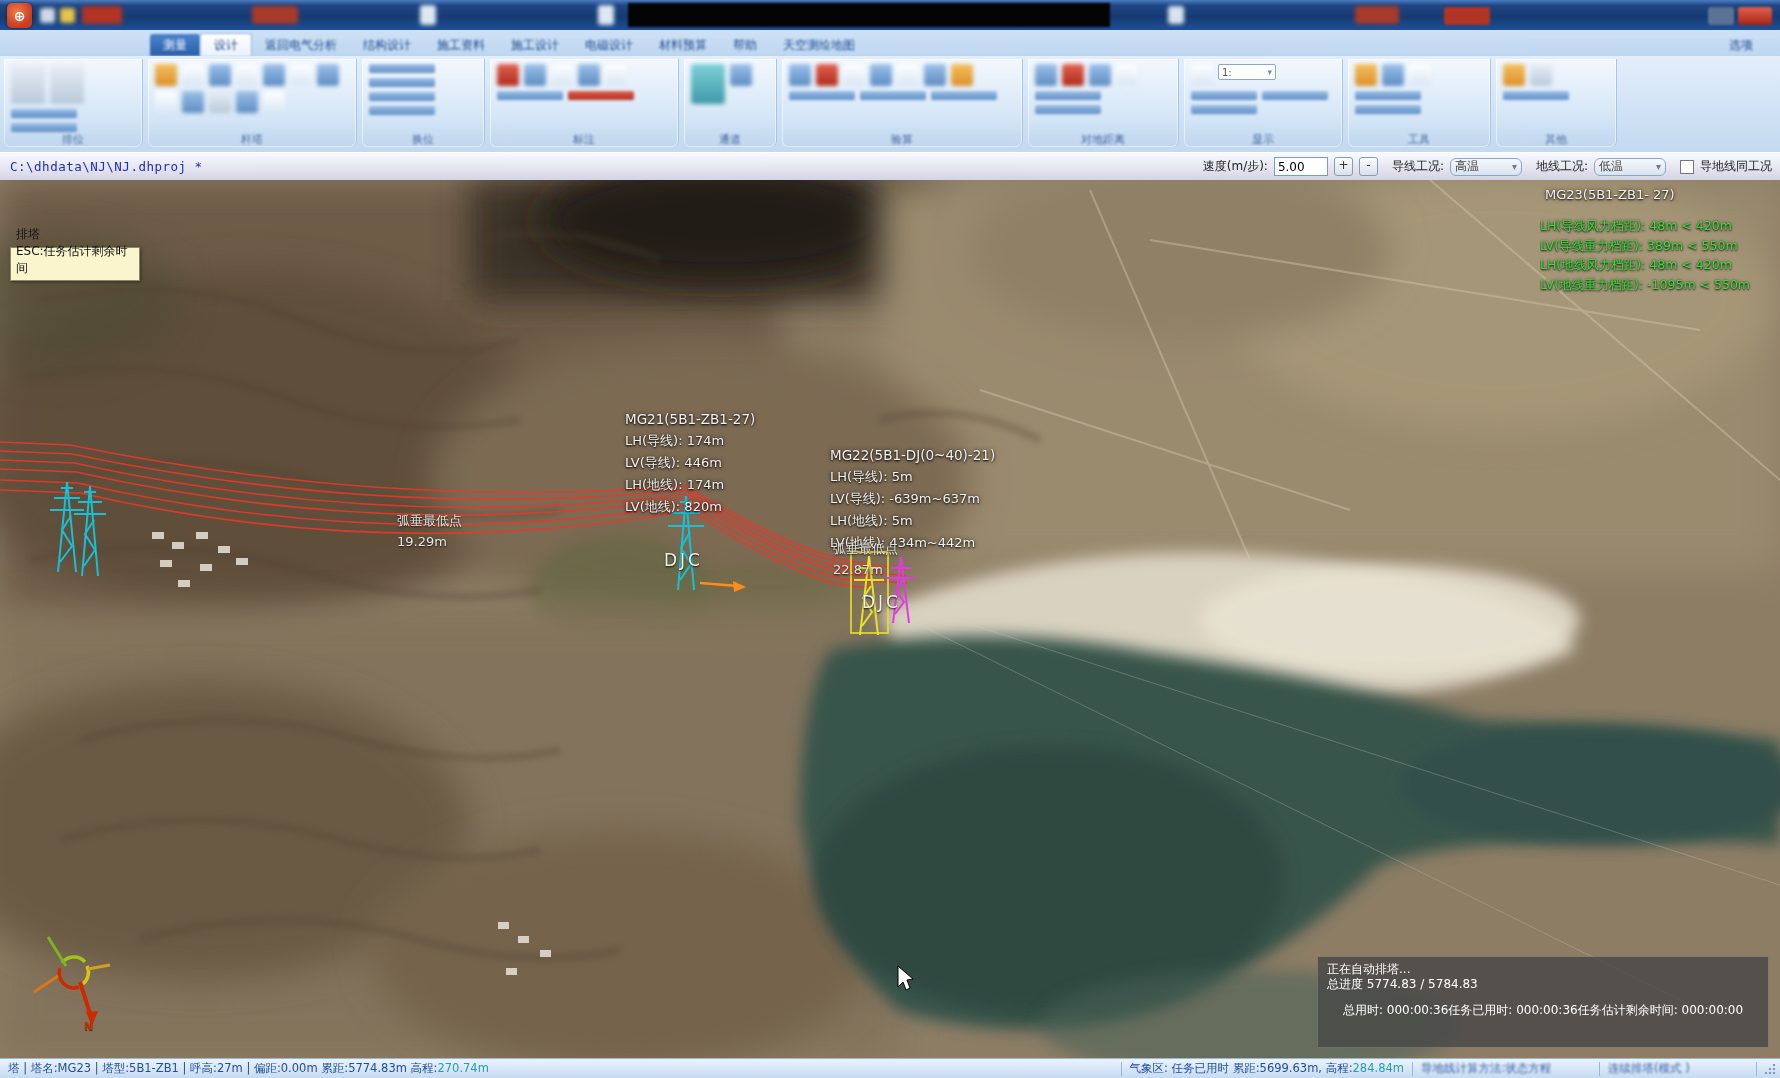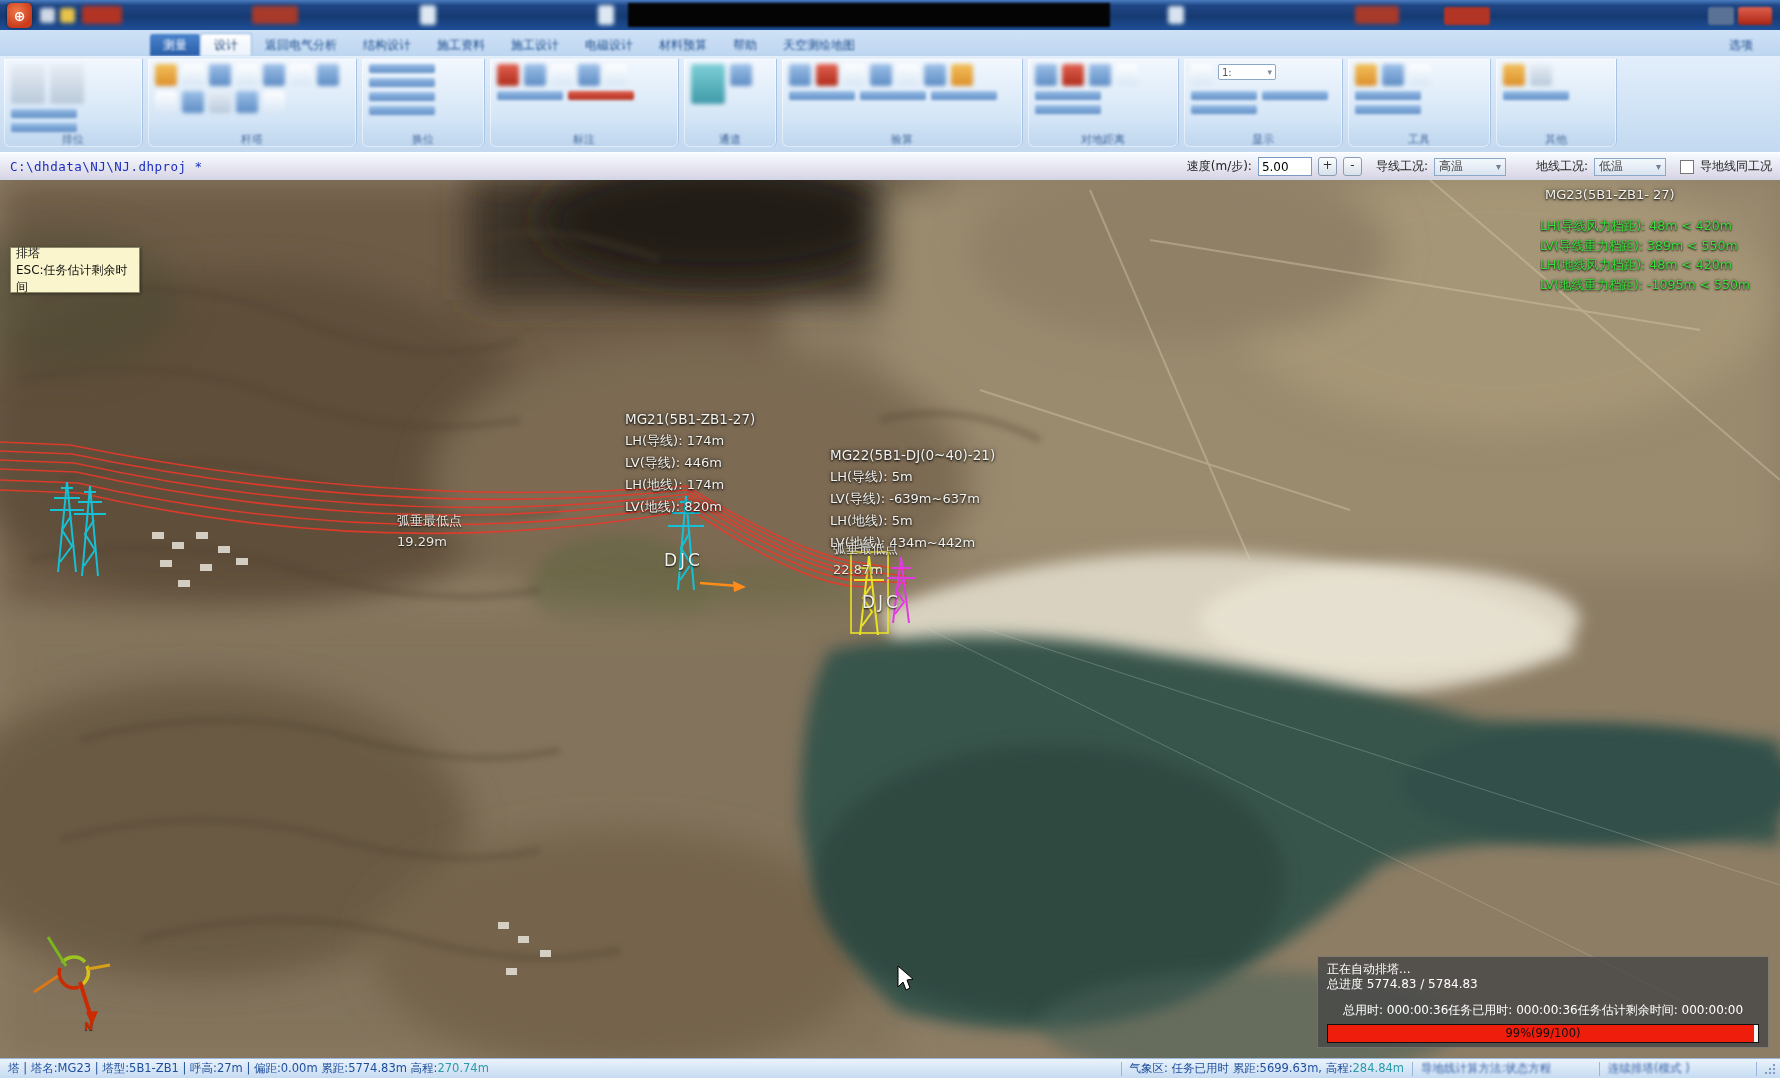--- a/index.html
+++ b/index.html
@@ -51,39 +51,39 @@
   
   .pathbar{position:absolute;left:0;top:152px;width:1780px;height:28px;
     background:linear-gradient(#f7fbff,#dcd9e8 85%,#cfd6e6);border-top:1px solid #fff;
     display:flex;align-items:center;box-sizing:border-box;font-size:12px;color:#222;}
   .projpath{margin-left:10px;font-family:"DejaVu Sans Mono","Liberation Mono",monospace;
     color:#1b2fbf;font-size:12.5px;letter-spacing:.5px;flex:0 0 auto;}
   .ctrl-right{margin-left:auto;display:flex;align-items:center;gap:6px;margin-right:8px;}
   .speedinput{width:46px;height:17px;border:1px solid #7a9cc4;font-size:12px;padding:0 3px;font-family:inherit;}
   .pmbtn{width:17px;height:17px;border:1px solid #8a9cb4;border-radius:3px;background:linear-gradient(#fdfdfd,#d8e0ea);
     font-size:12px;line-height:15px;text-align:center;color:#333;}
-  .dropd{width:72px;height:18px;border:1px solid #8aa8c8;border-radius:0;background:linear-gradient(#f4f8fc,#d9e3ef);
+  .dropd{width:72px;height:18px;border:1px solid #8aa8c8;border-radius:6px;background:linear-gradient(#f4f8fc,#d9e3ef);
     display:flex;align-items:center;justify-content:space-between;padding:0 4px;box-sizing:border-box;color:#444;}
   .dropd .arr{color:#6c7c92;font-size:10px;}
   .cbx{width:12px;height:12px;border:1px solid #777;background:#fff;display:inline-block;}
 
   
   .map{position:absolute;left:0;top:180px;width:1780px;height:878px;background:#8d7d65;overflow:hidden;cursor:default;}
   .map svg{position:absolute;left:0;top:0;}
   .ovl{position:absolute;white-space:nowrap;}
   .wlabel{color:#f2f2ee;font-size:13px;line-height:22px;
     text-shadow:0 1px 2px rgba(0,0,0,.95),0 0 4px rgba(0,0,0,.7);}
   .wlabel .t{font-size:13.5px;}
   .greenblock{color:#35e03a;font-size:12.5px;line-height:19.5px;width:282px;overflow:hidden;
     text-shadow:0 1px 2px rgba(0,0,0,.9),0 0 3px rgba(0,0,0,.6);}
   .saglabel{color:#e8e6e0;font-size:13px;line-height:21px;text-shadow:0 1px 2px rgba(0,0,0,.9);}
   .djc{color:#f0f0ea;font-size:17px;letter-spacing:3px;text-shadow:0 1px 2px rgba(0,0,0,.9);}
-  .tooltip{position:absolute;left:10px;top:67px;width:130px;height:46px;background:#faf5cd;border:1px solid #8a8a6a;
+  .tooltip{position:absolute;left:10px;top:67px;width:130px;height:34px;background:#faf5cd;border:1px solid #8a8a6a;
     box-shadow:1px 1px 3px rgba(0,0,0,.4);color:#111;font-size:12px;padding:3px 5px;box-sizing:border-box;
-    display:flex;flex-direction:column;justify-content:center;}
+    display:flex;flex-direction:column;justify-content:flex-end;}
   .compassN{position:absolute;left:84px;top:840px;color:#cc2a00;font-size:11px;font-weight:bold;text-shadow:0 1px 1px rgba(0,0,0,.6);}
 
   
   .progdlg{position:absolute;left:1318px;top:777px;width:450px;height:90px;background:rgba(72,72,72,.82);
     box-shadow:0 0 0 1px rgba(120,120,120,.5);color:#fff;font-size:12px;padding:5px 9px;box-sizing:border-box;}
   .progdlg .row1{line-height:15px;}
   .progdlg .row2{line-height:15px;}
   .progdlg .row3{display:flex;justify-content:center;margin-top:11px;line-height:14px;}
   .pbar{position:relative;margin-top:7px;height:17px;background:#f5f5f5;border:1px solid #111;}
   .pfill{position:absolute;left:0;top:0;bottom:0;background:#ee1d0c;}
@@ -259,21 +259,21 @@
     <div class="ctrl-right">
       <span>速度(m/步):</span>
       <input class="speedinput" value="5.00" style="">
       <span class="pmbtn">+</span>
       <span class="pmbtn">-</span>
       <span style="margin-left:8px;">导线工况:</span>
       <span class="dropd">
           <span>高温</span>
           <span class="arr">▾</span>
         </span>
-      <span style="margin-left:24px;">地线工况:</span>
+      <span style="margin-left:8px;">地线工况:</span>
       <span class="dropd">
           <span>低温</span>
           <span class="arr">▾</span>
         </span>
       <span class="cbx" style="margin-left:8px;"></span>
       <span>导地线同工况</span>
     </div>
   </div>
 
   <div class="map">
@@ -455,24 +455,20 @@
     <div class="compassN">N</div>
 
     <div class="progdlg">
       <div class="row1">正在自动排塔...</div>
       <div class="row2">总进度 5774.83 / 5784.83</div>
       <div class="row3">
         <span>总用时: 000:00:36</span>
         <span>任务已用时: 000:00:36</span>
         <span>任务估计剩余时间: 000:00:00</span>
       </div>
-      <div class="pbar">
-        <div class="pfill" style="width: 99%;"></div>
-        <div class="ptext">99%(99/100)</div>
-      </div>
     </div>
   </div>
 
   <div class="statusbar">
     <span class="sseg"><span>塔 | 塔名:MG23 | 塔型:5B1-ZB1 | 呼高:27m | 偏距:0.00m 累距:5774.83m 高程:</span><span class="teal">270.74m</span></span>
     <span style="flex:1"></span>
     <span class="ssep"></span>
     <span class="sseg"><span>气象区: 任务已用时 累距:5699.63m, 高程:</span><span class="teal">284.84m</span></span>
     <span class="ssep"></span>
     <span class="sseg blurred" style="width:170px;">导地线计算方法:状态方程</span>

